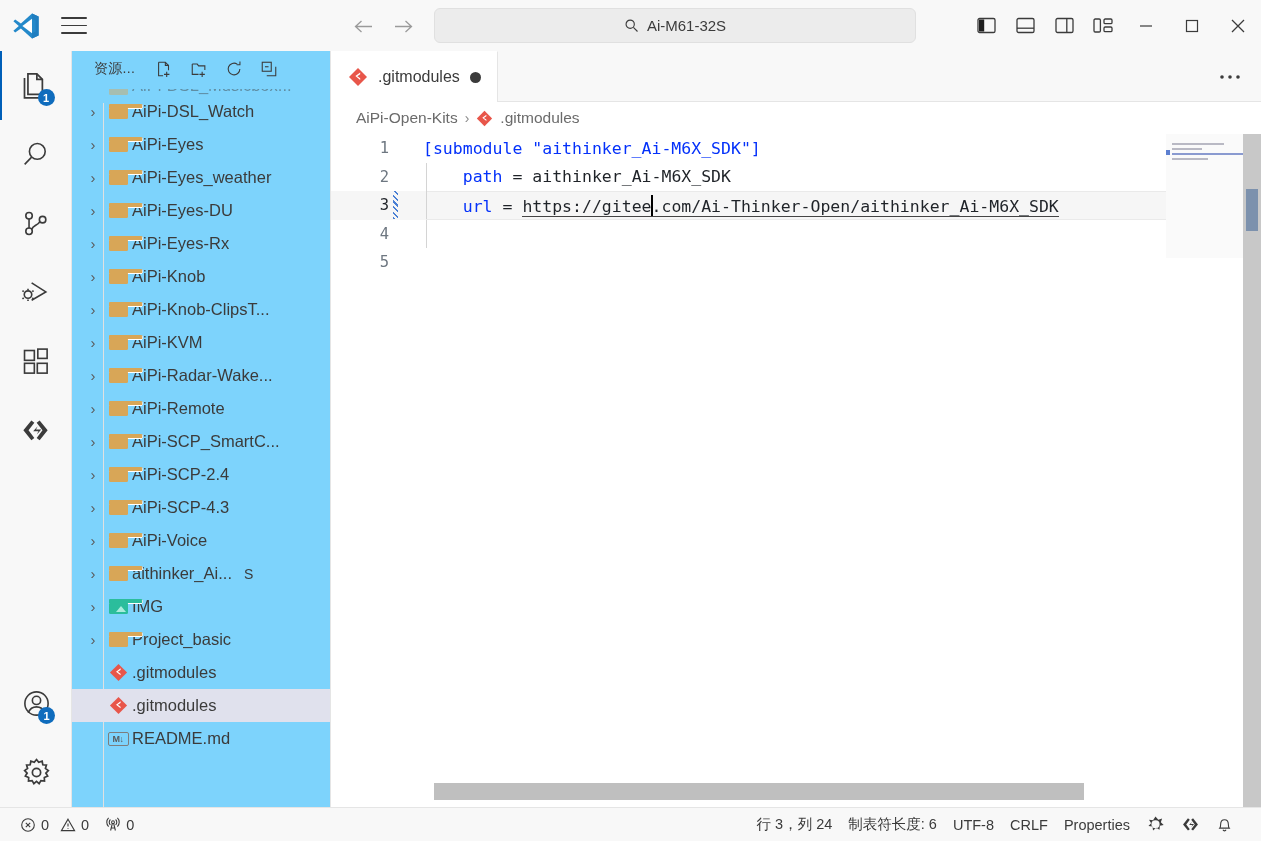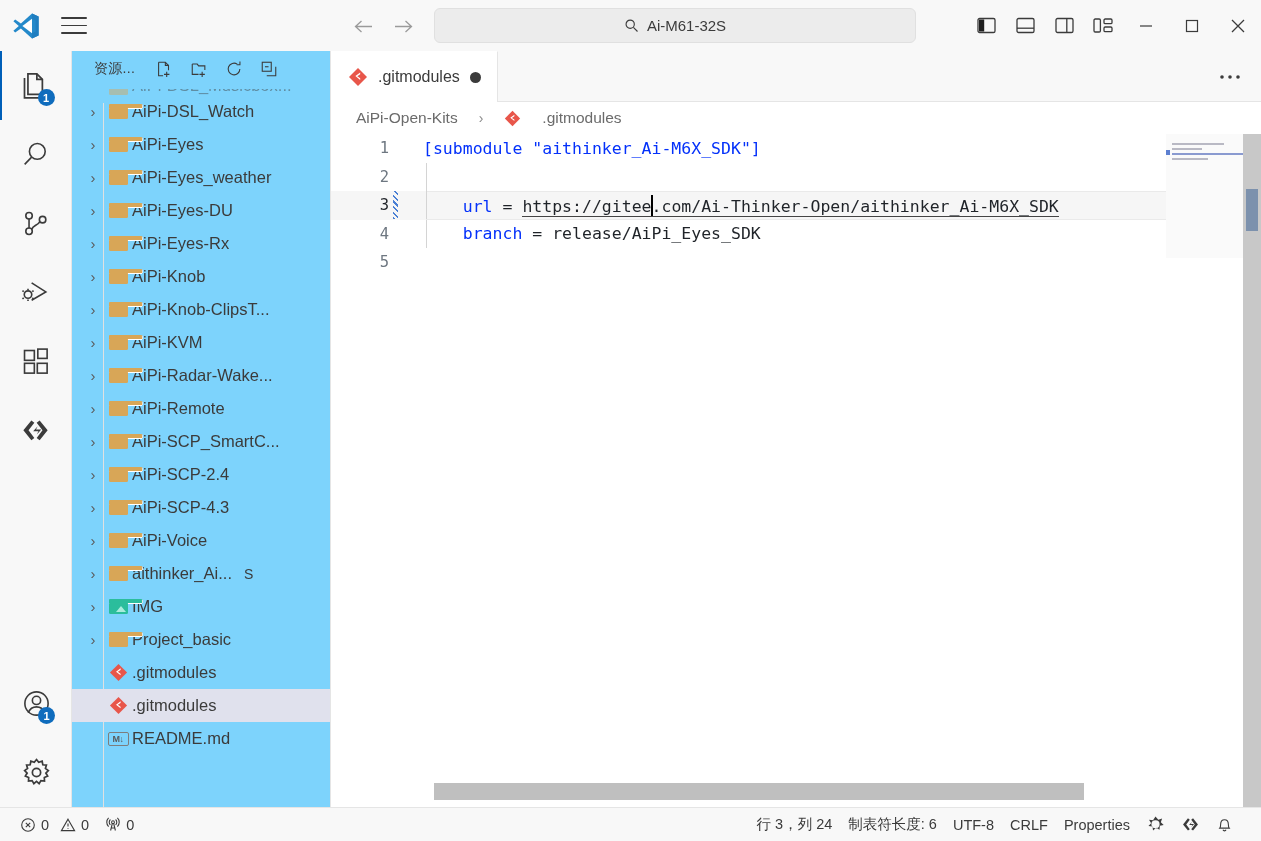--- a/index.html
+++ b/index.html
@@ -123,21 +123,21 @@
   .tab::after { content:''; position:absolute; left:0; bottom:-1px; width:100%; height:1px; background:#ffffff; }
   .tab-label { font-size: 16px; color: #3b3b3b; }
   .tab-dirty { width: 11px; height: 11px; border-radius: 50%; background: #3b3b3b; }
   .tab-more {
     position: absolute; right: 10px; top: 0; height: 51px; width: 42px;
     display: flex; align-items: center; justify-content: center; cursor: pointer;
     color: #3b3b3b; font-size: 20px; letter-spacing: 2px;
   }
 
   .breadcrumb {
-    height: 32px; display: flex; align-items: center; padding-left: 25px; gap: 21px;
+    height: 32px; display: flex; align-items: center; padding-left: 25px; gap: 7px;
     background: #ffffff; font-size: 15.5px; color: #6b6b6b;
   }
   .bc-sep { color: #8a8a8a; font-size: 14px; }
   .bc-item { cursor: pointer; }
 
   .code-area { position: relative; height: 673px; background: #ffffff; overflow: hidden; }
   .code-lines {
     position: absolute; left: 0; top: 0; width: 835px; height: 673px;
     font-family: "DejaVu Sans Mono", "Liberation Mono", monospace;
     font-size: 16.5px;
@@ -655,23 +655,23 @@
           <path d="M10 1 L19 10 L10 19 L1 10 Z" fill="#e8564a"></path>
           <path d="M7.4 9.1 L12.2 5.6 L12.2 7.3 L9.3 9.3 L12.2 11.2 L12.2 13 Z" fill="#ffffff"></path>
         </svg>
       </span>
       <span class="bc-item">.gitmodules</span>
     </div>
 
     <div class="code-area">
       <div class="code-lines" id="code-lines">
           <div class="cline"><span class="lnum ">1</span><span class="ctext"><span class="tok-section">[submodule </span><span class="tok-section">"aithinker_Ai-M6X_SDK"</span><span class="tok-section">]</span></span></div>
-          <div class="cline"><span class="lnum ">2</span><span class="indentguide"></span></div>
+          <div class="cline"><span class="lnum ">2</span><span class="indentguide"></span><span class="ctext"><span class="tok-val">    </span><span class="tok-key">path</span><span class="tok-val"> = aithinker_Ai-M6X_SDK</span></span></div>
           <div class="cline current"><span class="lnum cur">3</span><span class="gitgutter"><i></i></span><span class="indentguide"></span><span class="ctext"><span class="tok-val">    </span><span class="tok-key">url</span><span class="tok-val"> = </span><span class="tok-url">https://gitee</span><span class="caret"></span><span class="tok-url">.com/Ai-Thinker-Open/aithinker_Ai-M6X_SDK</span></span></div>
-          <div class="cline"><span class="lnum ">4</span><span class="indentguide"></span><span class="ctext"><span class="tok-val">    </span><span class="tok-key">branch</span><span class="tok-val"> = release/AiPi_Eyes_SDK</span></span></div>
+          <div class="cline"><span class="lnum ">4</span><span class="indentguide"></span></div>
           <div class="cline"><span class="lnum ">5</span><span class="ctext"></span></div>
         </div>
 
       <div class="minimap">
         <div class="mm-slider"></div>
         <div class="mm-line" style="top:9px;  width:52px; background:#b9b9c4;"></div>
         <div class="mm-line" style="top:14px; width:30px; background:#b9b9c4;"></div>
         <div class="mm-line" style="top:19px; width:72px; background:#8a9ad0;"></div>
         <div class="mm-line" style="top:24px; width:36px; background:#b9b9c4;"></div>
         <div style="position:absolute;left:0px;top:16px;width:4px;height:5px;background:#5c7fd0;"></div>

